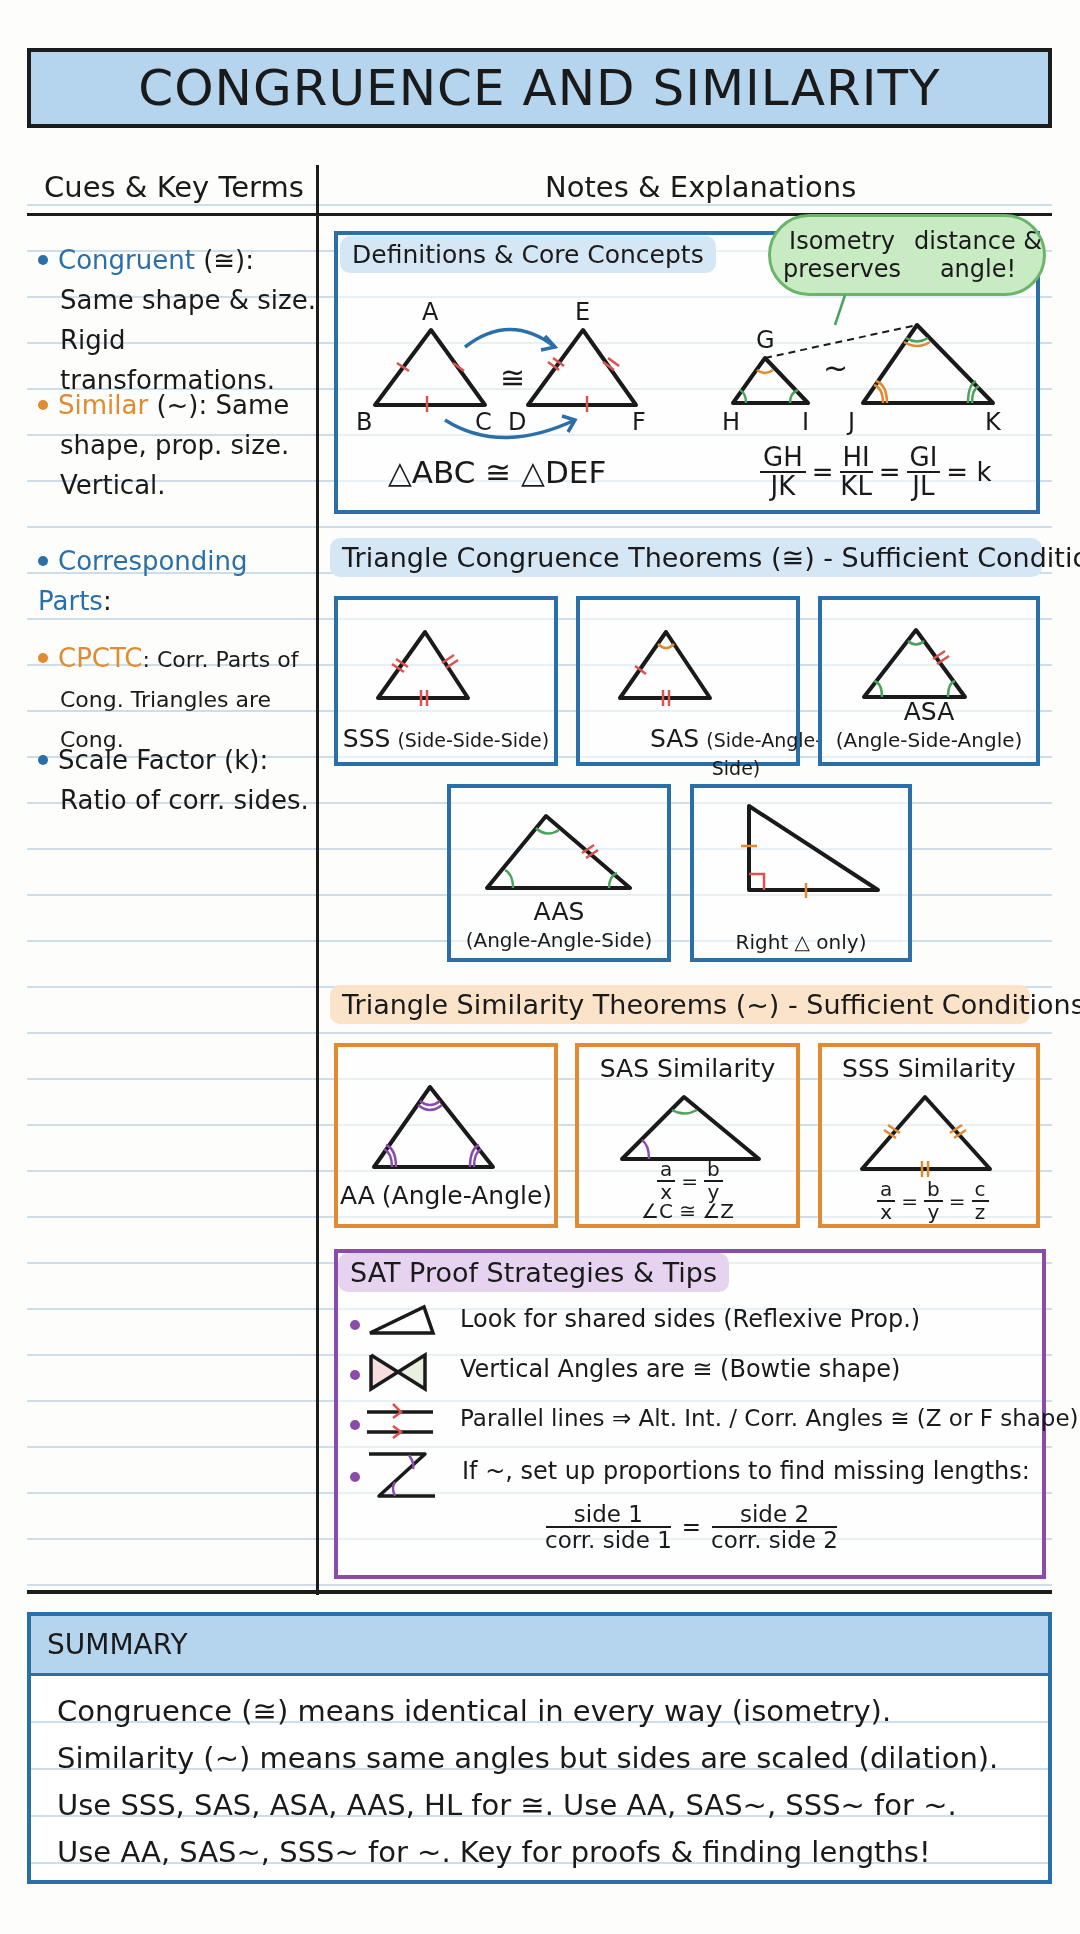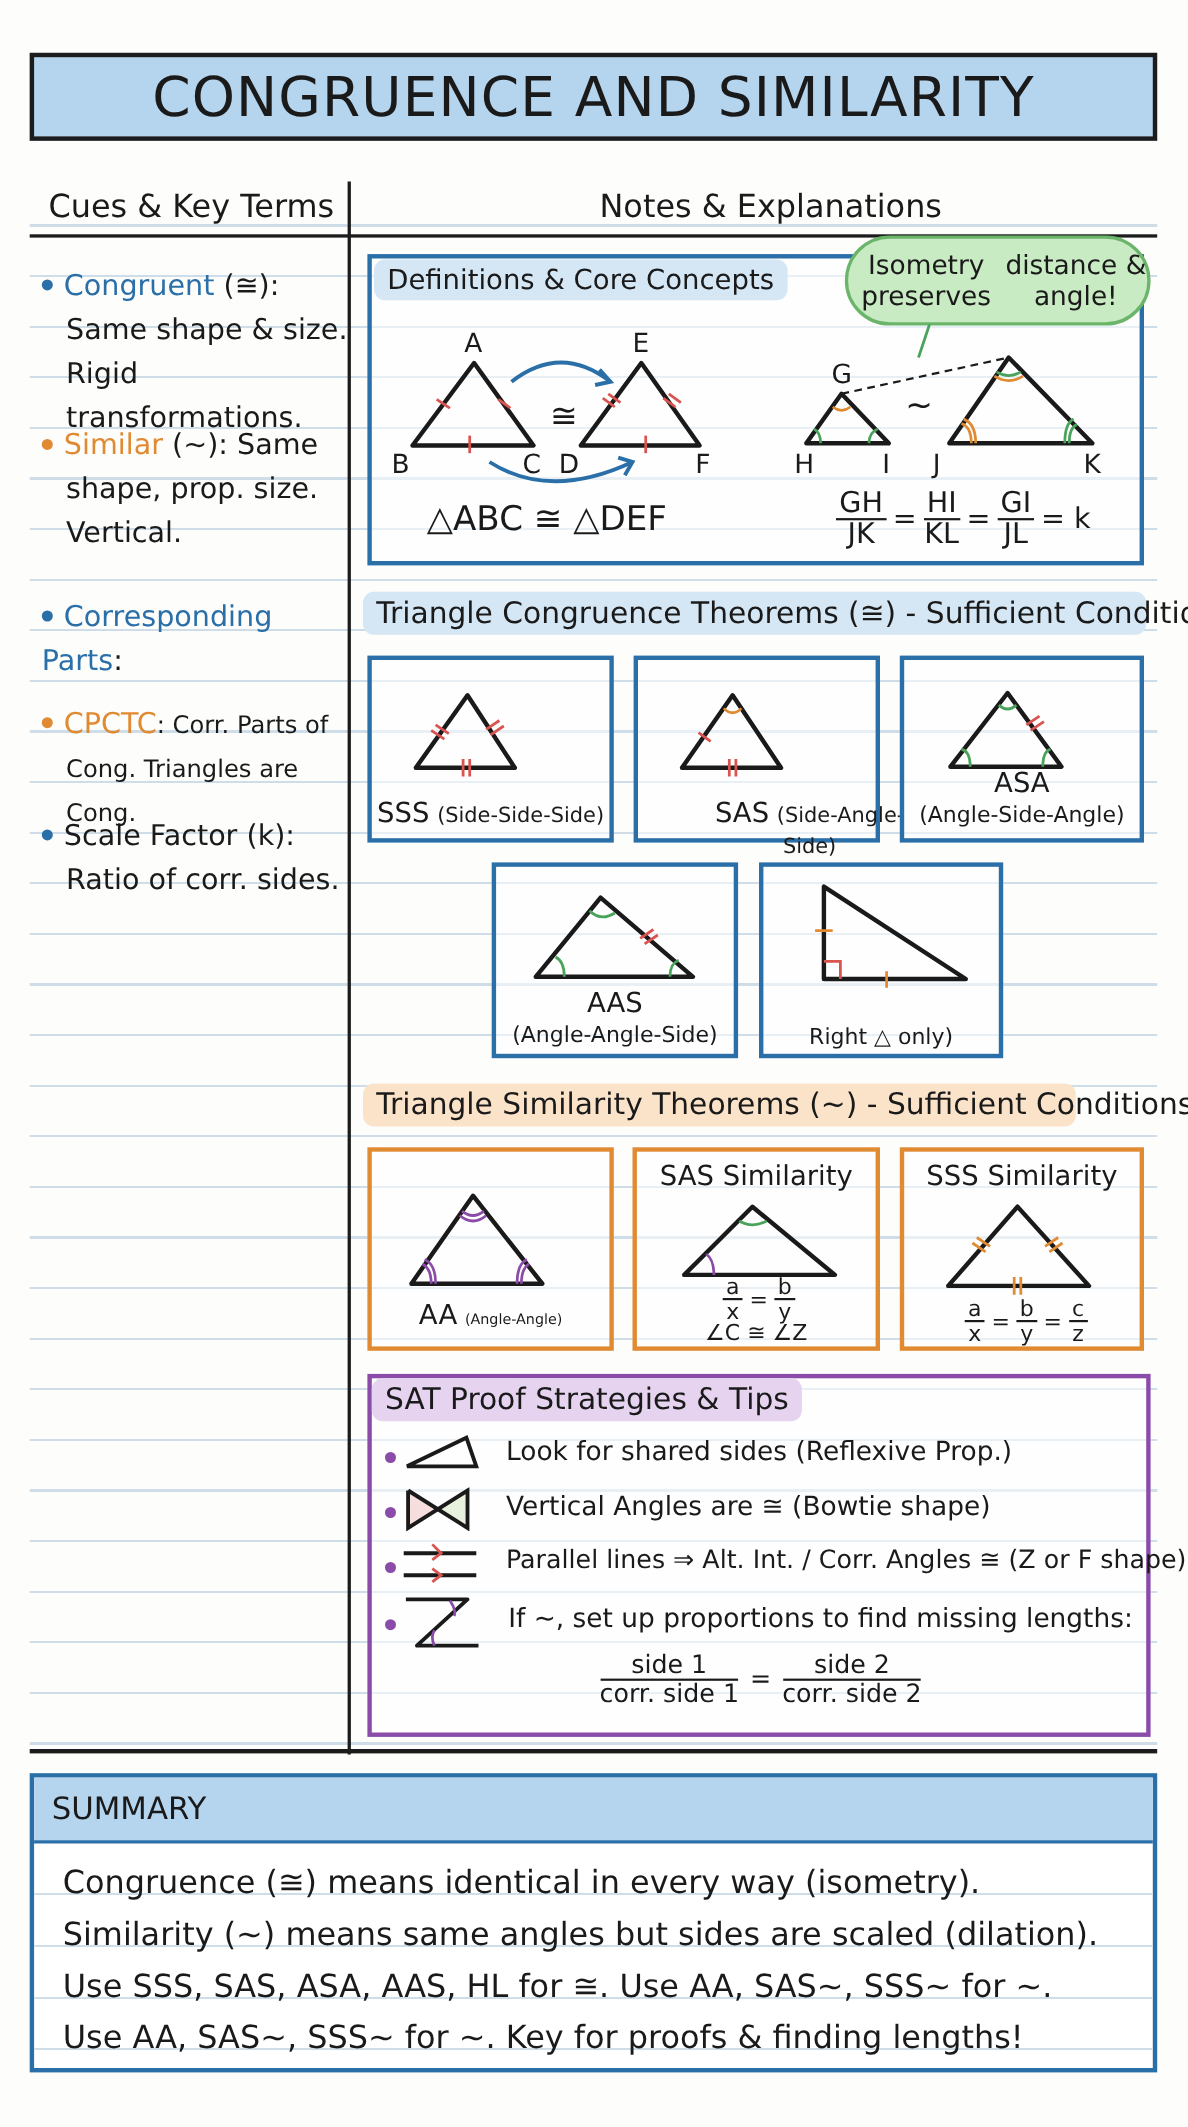--- a/index.html
+++ b/index.html
@@ -239,35 +239,35 @@
     <polygon points="55,26 55,110 184,110" fill="none" stroke="#1a1a1a" stroke-width="4" stroke-linejoin="round" transform="translate(0,-8)"></polygon>
     <polyline points="55,86 70,86 70,102" fill="none" stroke="#d9534f" stroke-width="2.5"></polyline>
     <g stroke="#e08a32" stroke-width="2.5">
         <line x1="47" y1="58" x2="63" y2="58"></line>
         <line x1="112" y1="95" x2="112" y2="111"></line>
       </g>
   </svg>
   <div class="abs label" style="top:140px;font-size:20px;">Right △ only)</div>
 </div>
 
-<div class="abs tag tag-orange" style="left:330px;top:985px;width:648px;font-size:27px;">Triangle Similarity Theorems (~) - Sufficient Conditions</div>
+<div class="abs tag tag-orange" style="left:330px;top:985px;width:700px;font-size:27px;">Triangle Similarity Theorems (~) - Sufficient Conditions</div>
 
 <div class="abs obox" style="left:334px;top:1043px;width:224px;height:185px;">
   <svg width="216" height="130" style="position:absolute;left:0;top:0;">
     <polygon points="36,120 92,40 155,120" fill="none" stroke="#1a1a1a" stroke-width="4" stroke-linejoin="round"></polygon>
     <g fill="none" stroke="#8a4ca8" stroke-width="2.5">
         <path d="M80,58 Q92,68 104,58"></path>
         <path d="M82,54 Q92,62 102,54"></path>
         <path d="M54,120 Q54,106 46,102"></path>
         <path d="M58,120 Q58,102 48,98"></path>
         <path d="M136,120 Q136,106 143,102"></path>
         <path d="M132,120 Q132,102 141,98"></path>
       </g>
   </svg>
-  <div class="abs label" style="top:135px;"><span style="font-size:25px">AA</span> <span style="font-size:13px">(Angle-Angle)</span></div>
+  <div class="abs label" style="top:135px;"><span style="font-size:25px">AA</span> <span style="font-size:25px">(Angle-Angle)</span></div>
 </div>
 <div class="abs obox" style="left:575px;top:1043px;width:225px;height:185px;">
   <div class="abs label" style="top:8px;font-size:25px;">SAS Similarity</div>
   <svg width="216" height="90" style="position:absolute;left:0;top:38px;">
     <polygon points="43,74 105,12 180,74" fill="none" stroke="#1a1a1a" stroke-width="4" stroke-linejoin="round"></polygon>
     <path d="M93,25 Q105,32 118,25" fill="none" stroke="#4aa35a" stroke-width="2.5"></path>
     <path d="M70,74 Q70,60 63,55" fill="none" stroke="#8a4ca8" stroke-width="2.5"></path>
   </svg>
   <div class="abs formula" style="left:78px;top:112px;font-size:20px;">
     <span class="frac">

